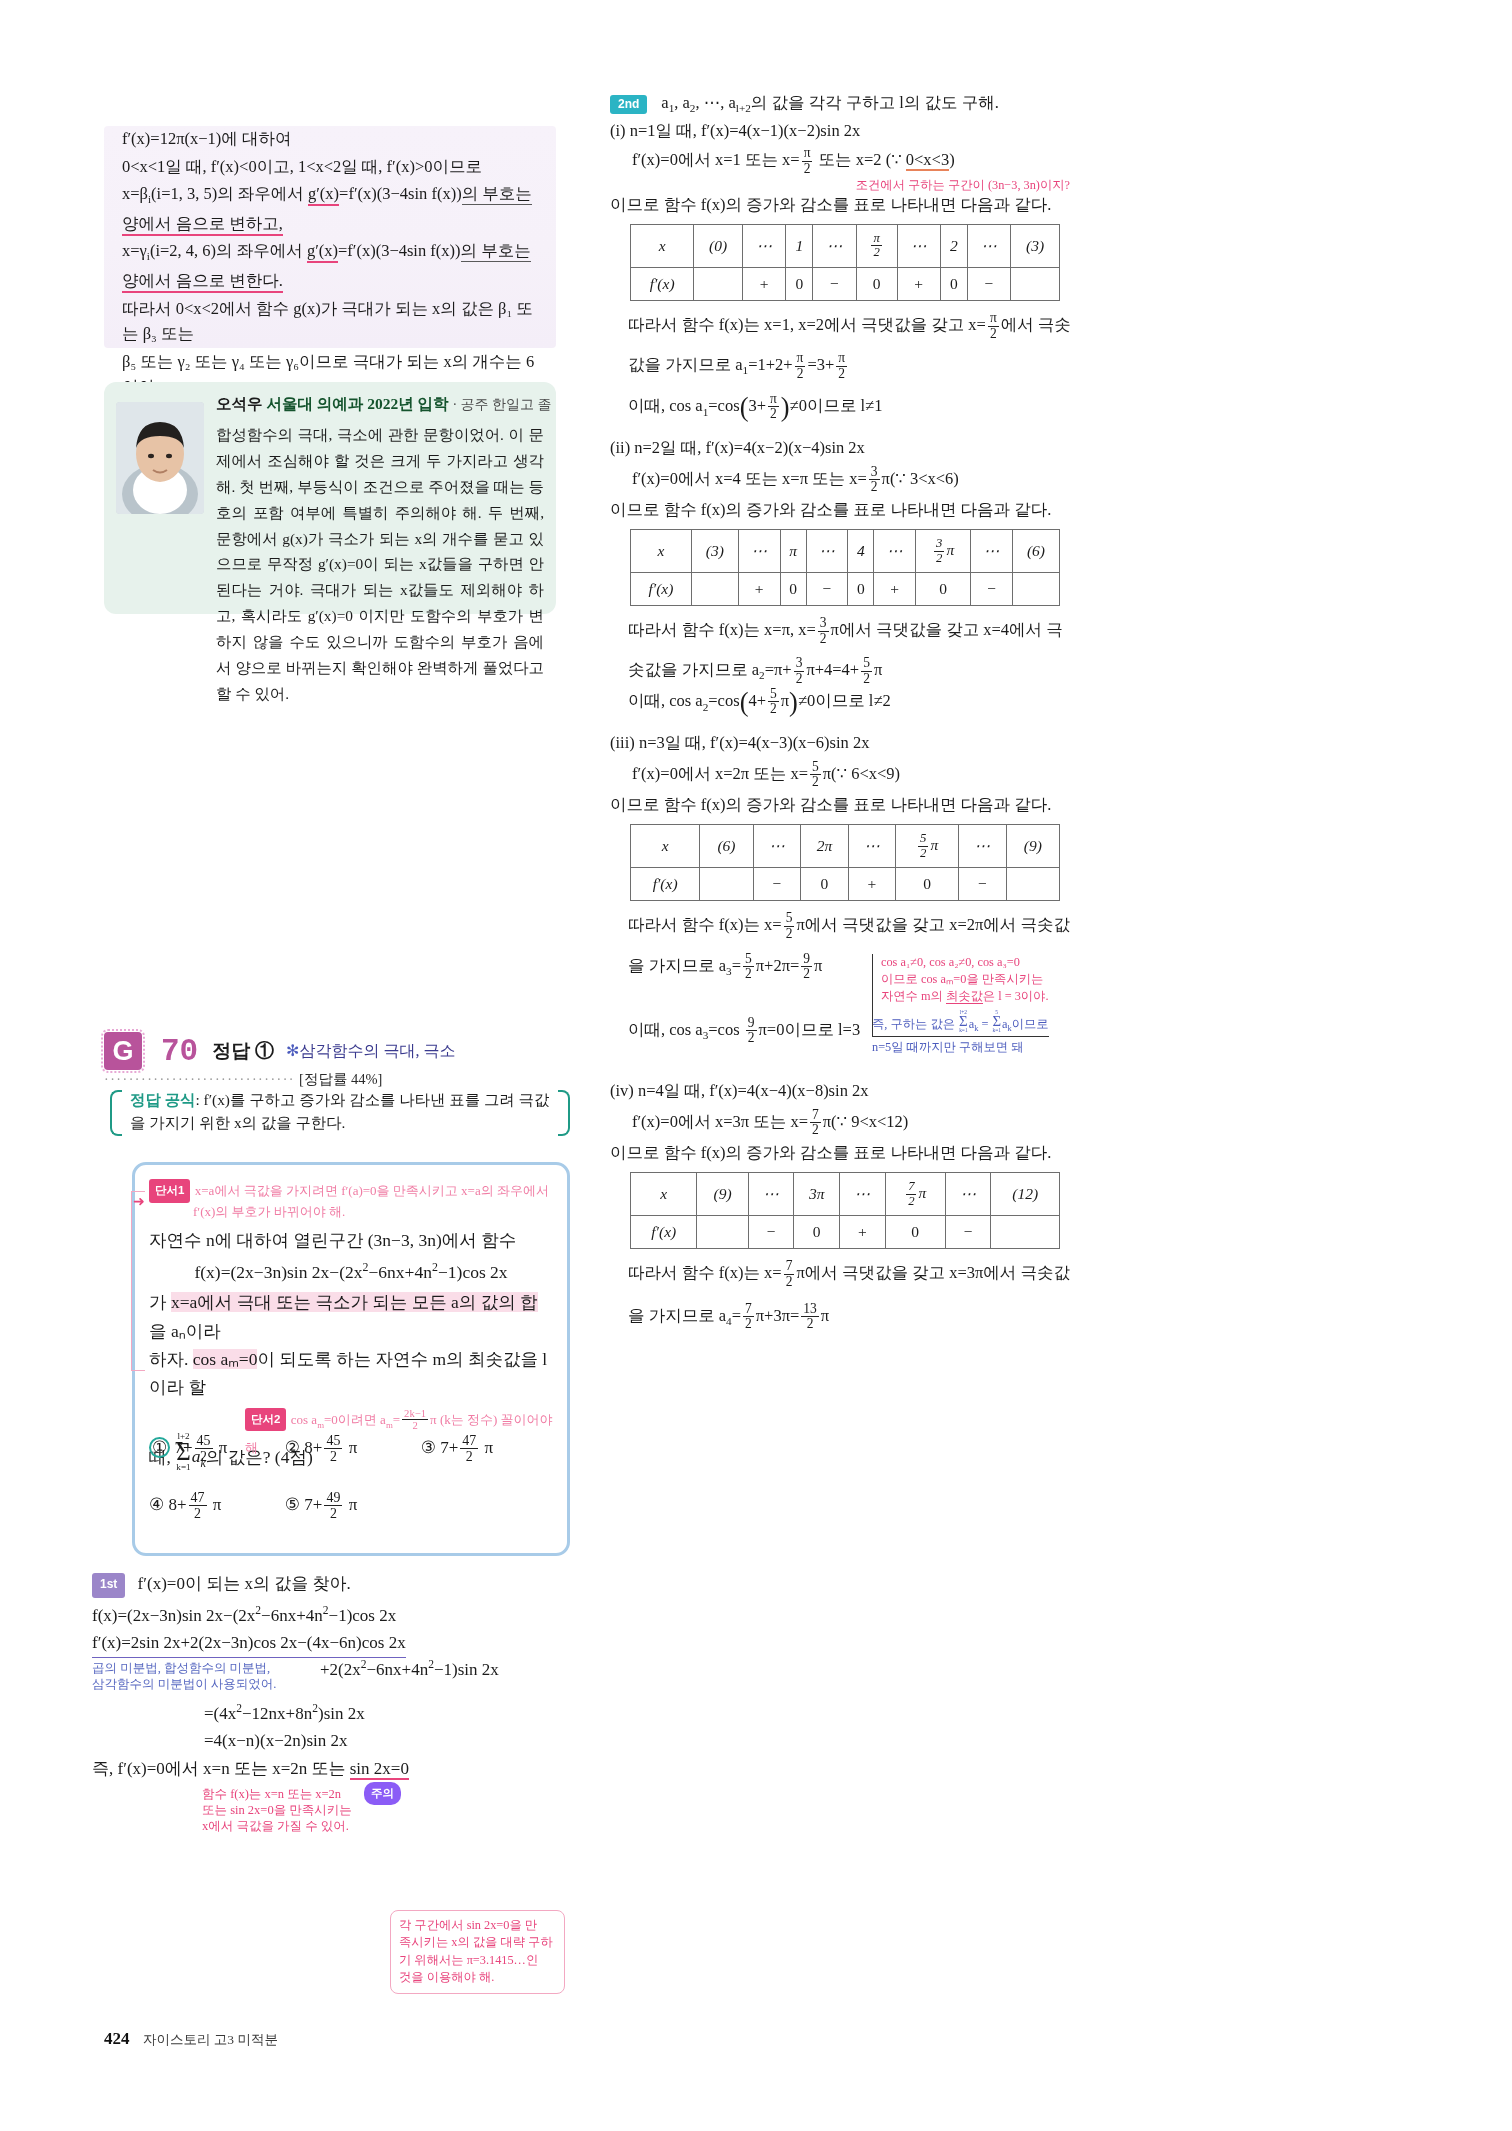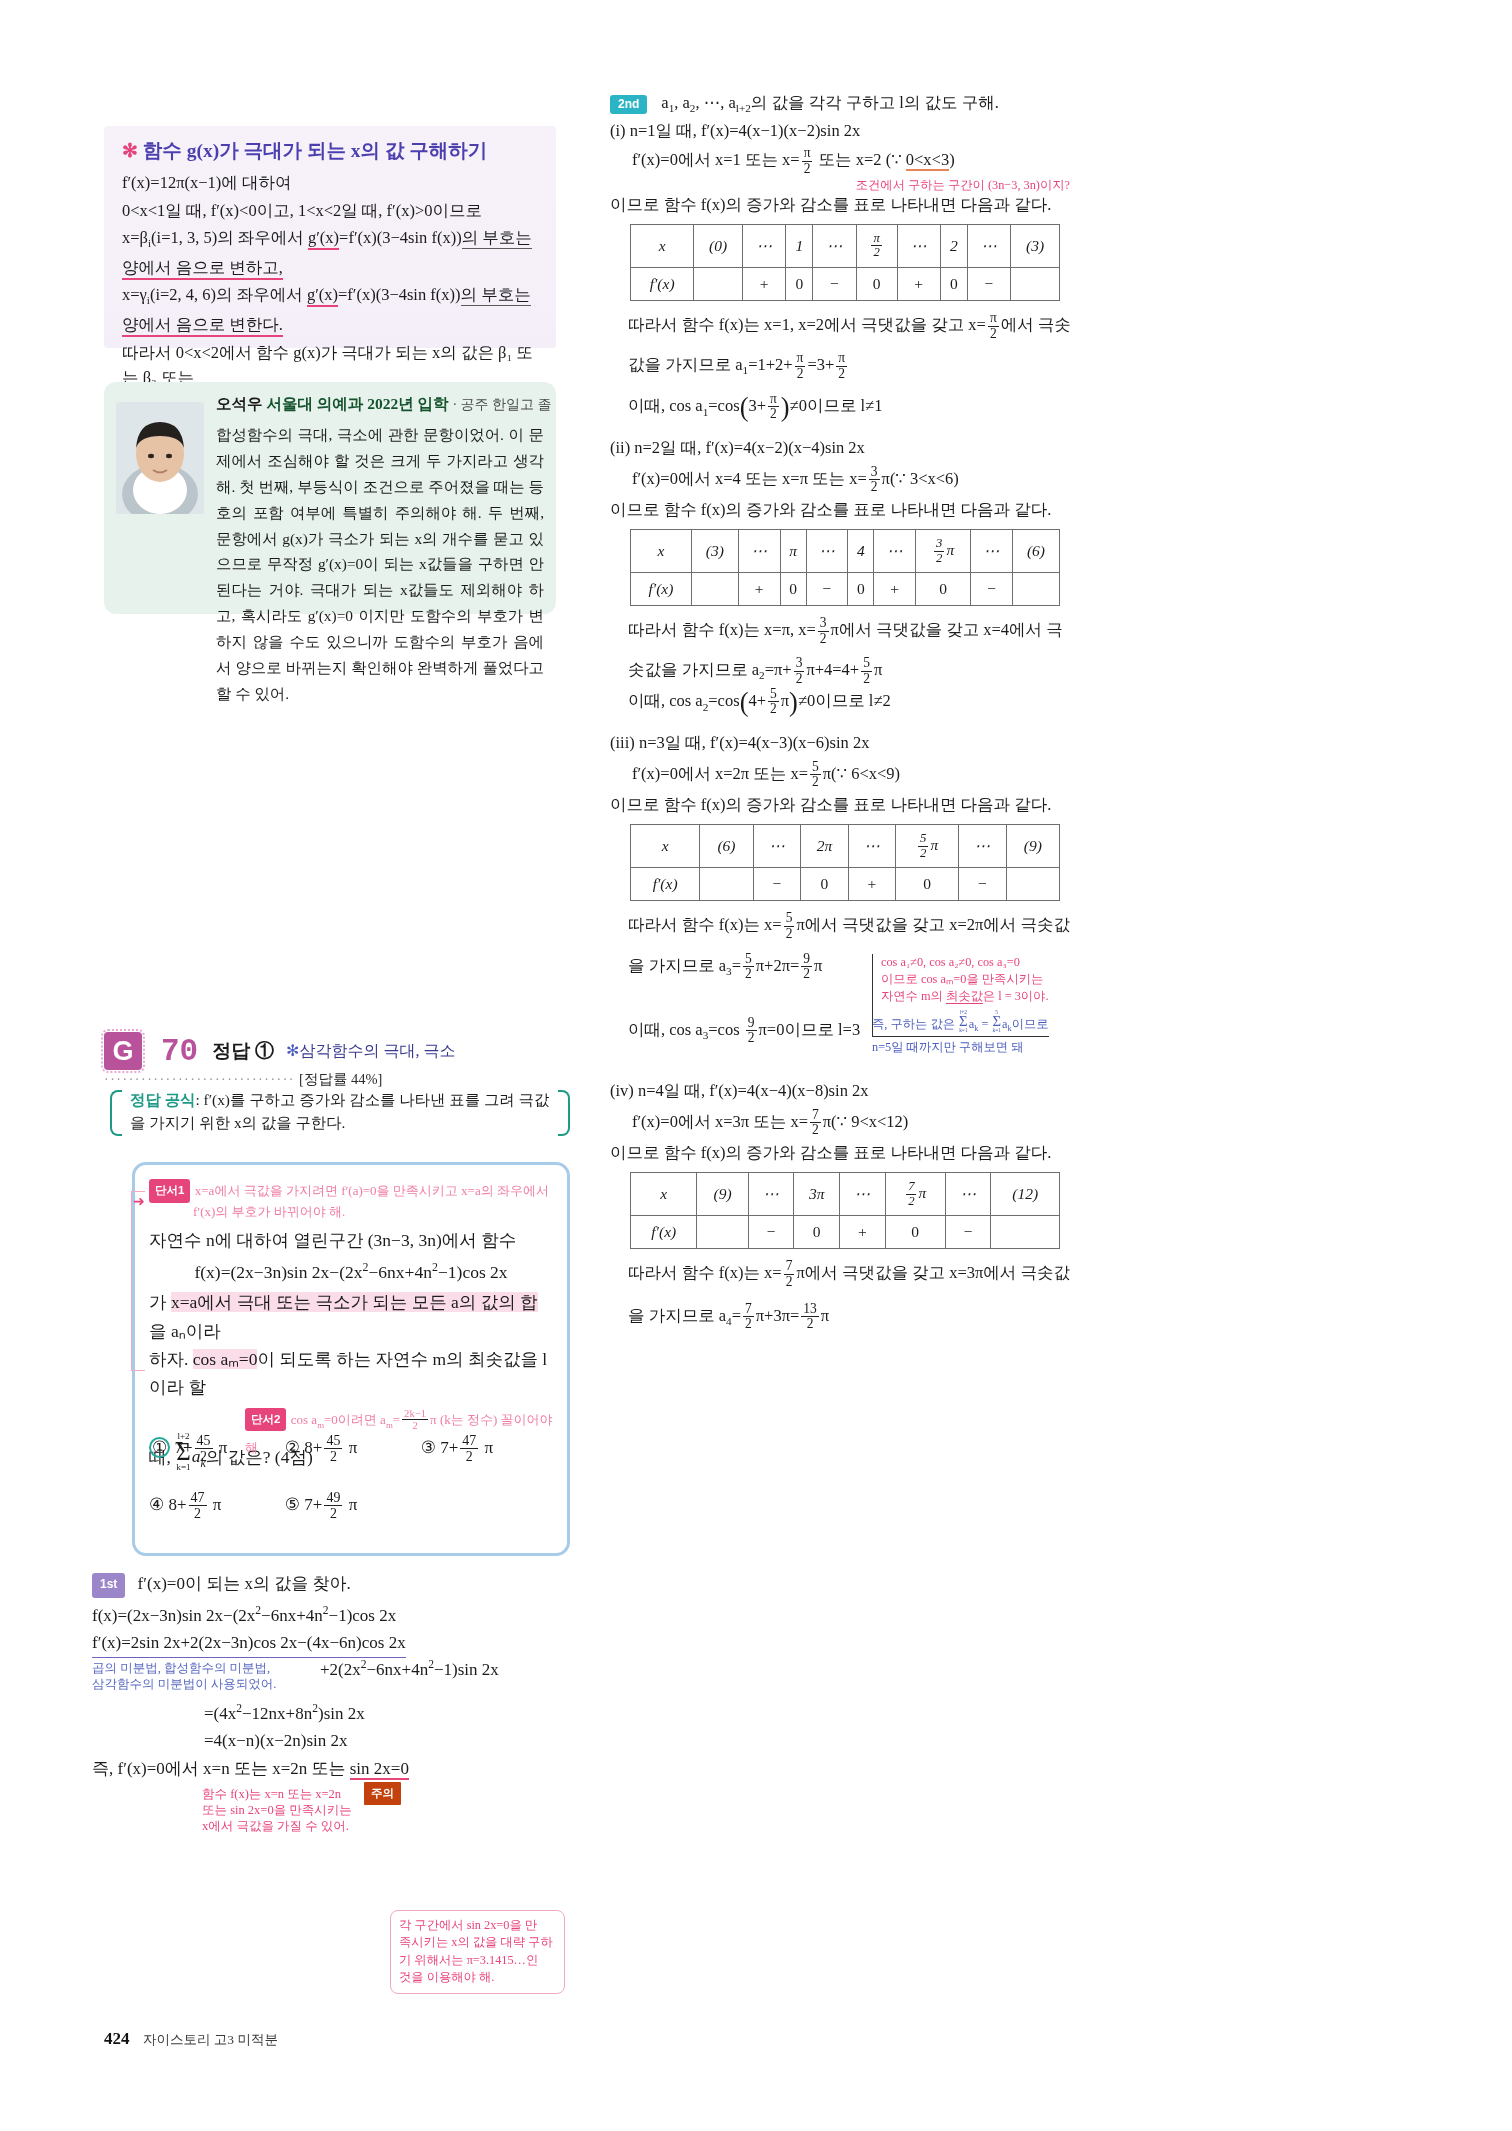--- a/index.html
+++ b/index.html
@@ -127,22 +127,22 @@
   .step.teal{ background:#2bb4c4; }
 
   .sol{ position:absolute; left:92px; top:1570px; width:480px; font-size:17px; line-height:1.62;}
   .small-pink{ color:#e8447c; font-size:12.5px; line-height:1.35; }
   .small-blue{ color:#5566c0; font-size:12.5px; line-height:1.35; }
   .u-violet{ border-bottom:1.8px solid #6f63c0; }
   .u-red{ border-bottom:2px solid #e8447c; }
 
   
   .attn-badge{
-    display:inline-block; background:#c2410c; color:#fff; font-size:11.5px;
-    font-weight:bold; padding:2px 7px; border-radius:1px;
+    display:inline-block; background:#8b5cf6; color:#fff; font-size:11.5px;
+    font-weight:bold; padding:2px 7px; border-radius:10px;
     font-family:"Liberation Sans", sans-serif;
   }
   .attn-box{
     position:absolute; left:390px; top:1910px; width:175px;
     border:1.6px solid #f3a8c2; border-radius:8px; padding:6px 8px;
     color:#e8447c; font-size:12.3px; line-height:1.42; background:#fff;
   }
 
   
   table.vt{ border-collapse:collapse; width:430px; margin:8px 0 10px 20px; font-size:15.5px;}
@@ -173,24 +173,20 @@
   sub.sm{ font-size:.68em; }
 </style>
 </head>
 <body>
 
 <div class="page">
 
   <div class="suneung-badge">수능 핵강</div>
 
   <div class="purple-box">
-    <div class="title">
-      <span class="star">✻</span>
-      <span>함수 g(x)가 극대가 되는 x의 값 구해하기</span>
-    </div>
     <div class="body">
       <div class="line">f′(x)=12π(x−1)에 대하여</div>
       <div class="line">0&lt;x&lt;1일 때, f′(x)&lt;0이고, 1&lt;x&lt;2일 때, f′(x)&gt;0이므로</div>
       <div class="line">
         <span>x=β<sub class="sm">i</sub>(i=1, 3, 5)의 좌우에서 </span><span class="u-pink">g′(x)</span><span>=f′(x)(3−4sin f(x))</span><span class="u-dark">의 부호는</span>
       </div>
       <div class="line">
         <span class="u-pink">양에서 음으로 변하고,</span>
       </div>
       <div class="line">

